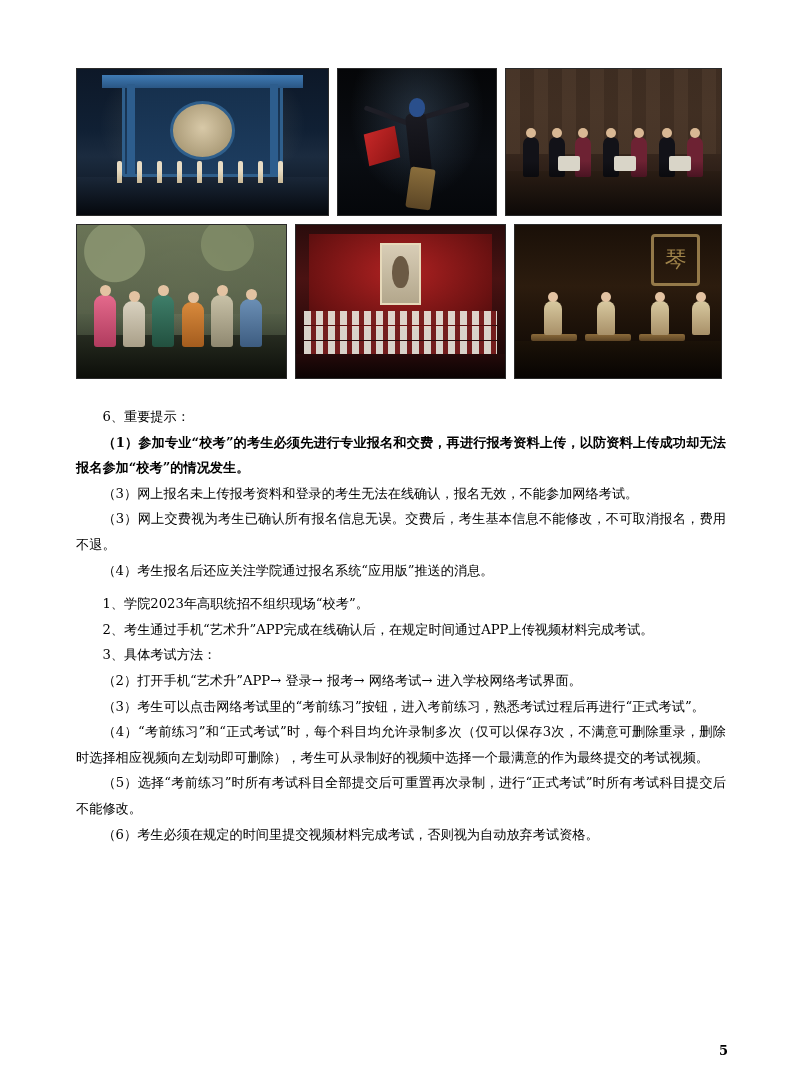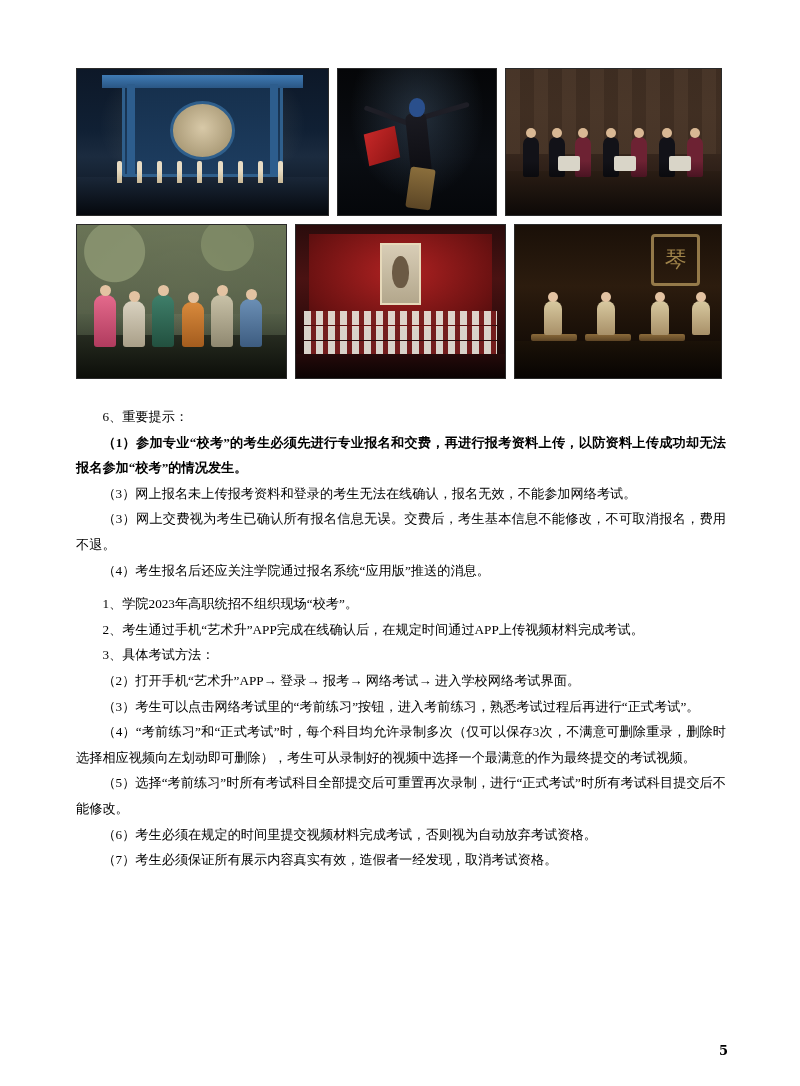--- a/index.html
+++ b/index.html
@@ -249,21 +249,21 @@
     font-size: 13.2px;
     line-height: 25.6px;
     color: #000;
     font-family: "DejaVu Serif", "Liberation Serif", serif;
   }
   .p {
     margin: 0;
     text-align: justify;
     text-justify: inter-ideograph;
   }
-  .indent2 { text-indent: 2em; font-family: Liberation Serif, serif; }
+  .indent2 { text-indent: 2em; }
   .bold { font-weight: bold; }
   .heading {
     font-weight: bold;
     text-indent: 2em;
     margin-top: 9px;
   }
   .gap-top { margin-top: 8px; }
 
   .page-number {
     position: absolute;
@@ -372,18 +372,17 @@
     <p class="p indent2">（3）网上交费视为考生已确认所有报名信息无误。交费后，考生基本信息不能修改，不可取消报名，费用不退。</p>
     <p class="p indent2">（4）考生报名后还应关注学院通过报名系统“应用版”推送的消息。</p>
     <p class="p indent2 gap-top">1、学院2023年高职统招不组织现场“校考”。</p>
     <p class="p indent2">2、考生通过手机“艺术升”APP完成在线确认后，在规定时间通过APP上传视频材料完成考试。</p>
     <p class="p indent2">3、具体考试方法：</p>
     <p class="p indent2">（2）打开手机“艺术升”APP→ 登录→ 报考→ 网络考试→ 进入学校网络考试界面。</p>
     <p class="p indent2">（3）考生可以点击网络考试里的“考前练习”按钮，进入考前练习，熟悉考试过程后再进行“正式考试”。</p>
     <p class="p indent2">（4）“考前练习”和“正式考试”时，每个科目均允许录制多次（仅可以保存3次，不满意可删除重录，删除时选择相应视频向左划动即可删除），考生可从录制好的视频中选择一个最满意的作为最终提交的考试视频。</p>
     <p class="p indent2">（5）选择“考前练习”时所有考试科目全部提交后可重置再次录制，进行“正式考试”时所有考试科目提交后不能修改。</p>
     <p class="p indent2">（6）考生必须在规定的时间里提交视频材料完成考试，否则视为自动放弃考试资格。</p>
-    <p class="p indent2">（7）考生必须保证所有展示内容真实有效，造假者一经发现，取消考试资格。</p>
   </div>
 
   <div class="page-number">5</div>
 
 </div>
 
 </body></html>

